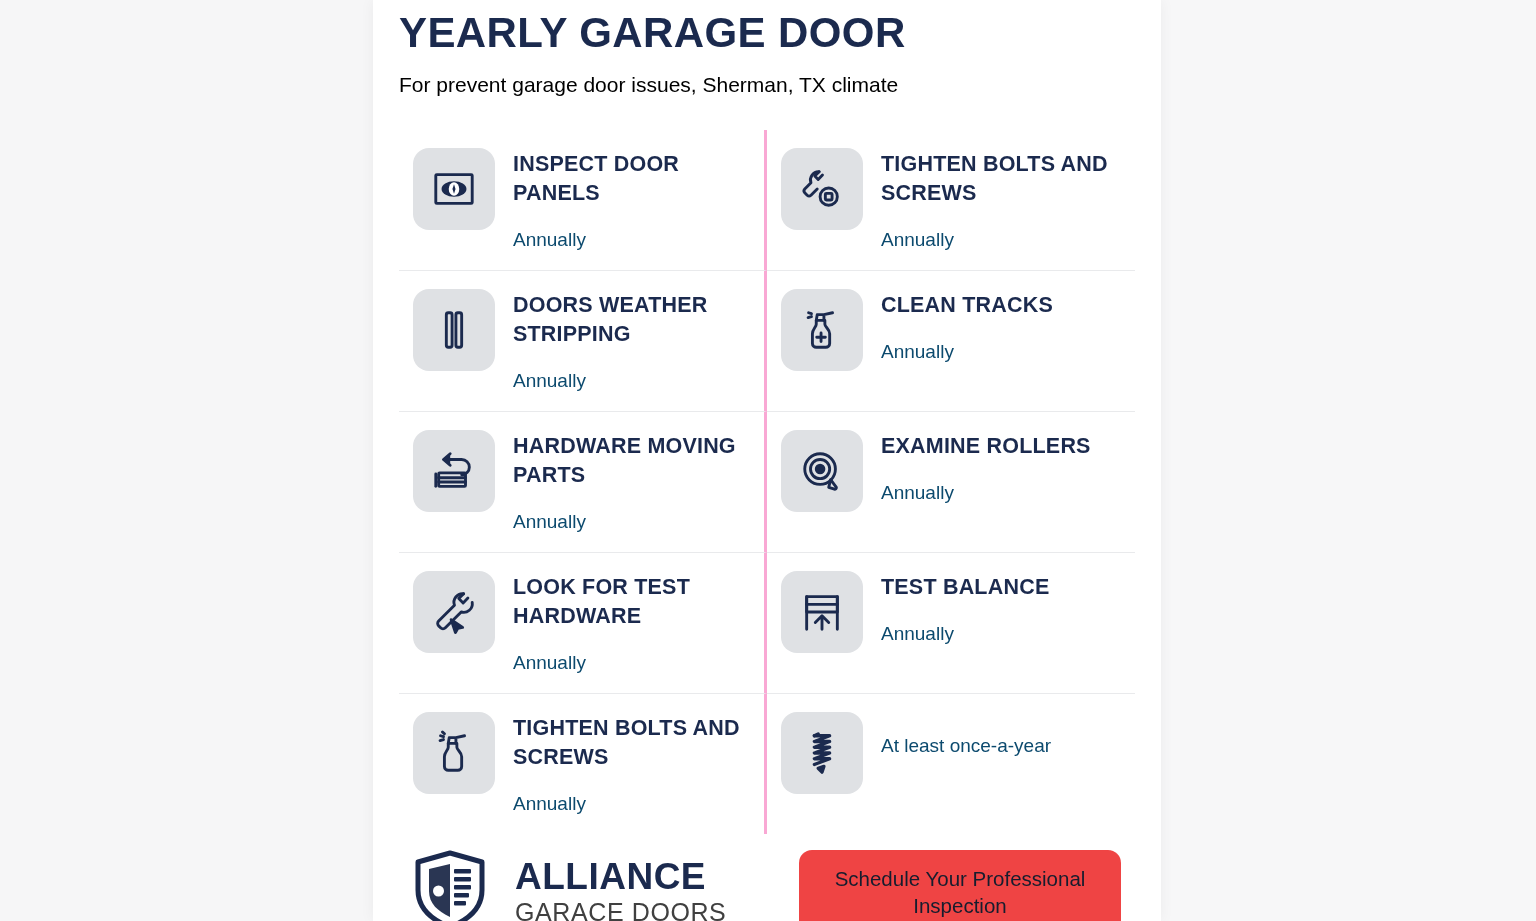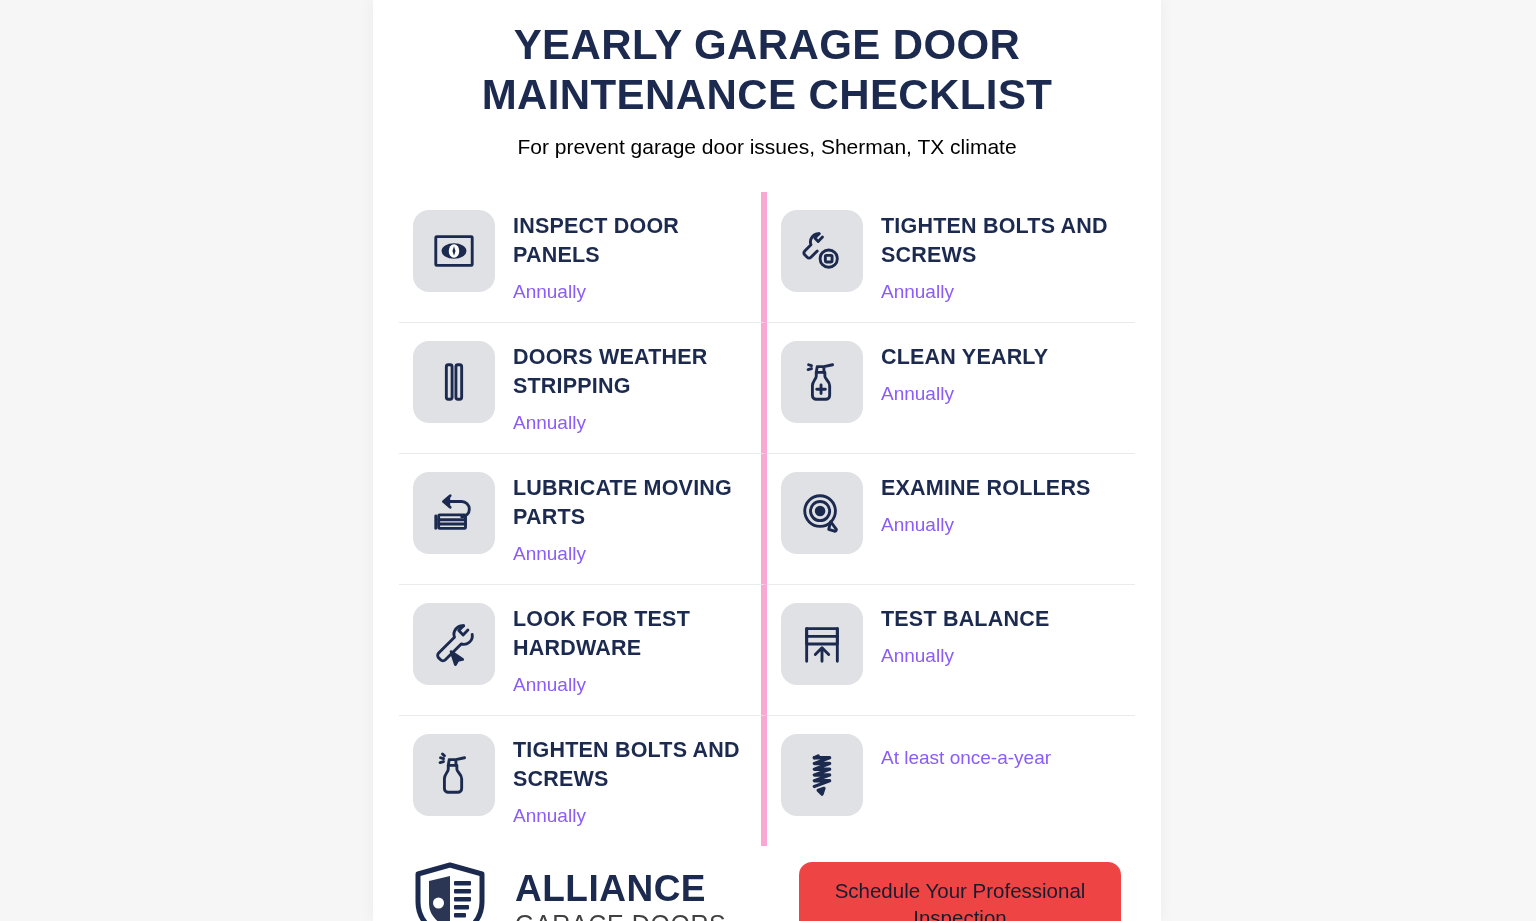--- a/index.html
+++ b/index.html
@@ -52,22 +52,21 @@
   }
 
   .poster-inner {
     padding: 0 26px;
     box-sizing: border-box;
     width: 100%;
   }
 
   
   .title-block {
-    padding-top: 20px;
-    text-align: center;
+    padding-top: 8px;
   }
   .title {
     font-size: 42px;
     line-height: 50px;
     font-weight: bold;
     color: #1b2a4e;
     letter-spacing: 0.4px;
     margin: 0;
   }
   .subtitle {
@@ -88,21 +87,21 @@
   .cell {
     display: flex;
     align-items: flex-start;
     gap: 18px;
     padding: 18px 14px 18px 14px;
     box-sizing: border-box;
     min-height: 128px;
     border-bottom: 1px solid #e9eaec;
   }
   .cell.col-left {
-    border-right: 6px solid #f9a8d4;
+    border-right: 3px solid #f9a8d4;
   }
   .cell.row-last {
     border-bottom: none;
   }
 
   .icon-tile {
     flex: 0 0 auto;
     width: 82px;
     height: 82px;
     border-radius: 16px;
@@ -120,24 +119,24 @@
     min-width: 0;
   }
   .cell-title {
     font-size: 21.5px;
     line-height: 29px;
     font-weight: bold;
     color: #1b2a4e;
     letter-spacing: 0.2px;
   }
   .cell-freq {
-    margin-top: 10px;
+    margin-top: 20px;
     font-size: 19px;
     line-height: 24px;
-    color: #8b5cf6;
+    color: #0c4a6e;
   }
 
   
   .footer {
     margin-top: 16px;
     display: flex;
     align-items: center;
     justify-content: space-between;
     padding: 0 14px;
     box-sizing: border-box;
@@ -190,21 +189,20 @@
   <div class="canvas-left"></div>
   <div class="canvas-right"></div>
   <div class="canvas-divider"></div>
 
   <div class="poster">
     <div class="poster-inner">
 
       <div class="title-block">
         <h1 class="title">
           <span>YEARLY GARAGE DOOR</span><br>
-          <span>MAINTENANCE CHECKLIST</span>
         </h1>
         <div class="subtitle">For prevent garage door issues, Sherman, TX climate</div>
       </div>
 
       <div class="checklist">
 
         <div class="cell col-left">
           <div class="icon-tile">
             <svg width="46" height="46" viewBox="0 0 48 48" fill="none" stroke="#1b2a4e" stroke-width="3">
               <rect x="5" y="9" width="38" height="30" rx="1"></rect>
@@ -250,37 +248,37 @@
         <div class="cell">
           <div class="icon-tile">
             <svg width="46" height="46" viewBox="0 0 48 48" fill="none" stroke="#1b2a4e" stroke-width="3" stroke-linejoin="round" stroke-linecap="round">
               <path d="M19 8 h7 l9 -2 M19 8 l-1 6 M26 8 v6"></path>
               <path d="M18 14 h9 v4 c0 3 5 5 5 10 v10 a4 4 0 0 1 -4 4 h-10 a4 4 0 0 1 -4 -4 v-10 c0 -5 4 -7 4 -10 z"></path>
               <path d="M23 27 v9 M18.5 31.5 h9"></path>
               <path d="M13 7 l-3 -1 M13 10 l-3.5 1"></path>
             </svg>
           </div>
           <div class="cell-text">
-            <div class="cell-title">CLEAN YEARLY</div>
+            <div class="cell-title">CLEAN TRACKS</div>
             <div class="cell-freq">Annually</div>
           </div>
         </div>
 
         <div class="cell col-left">
           <div class="icon-tile">
             <svg width="46" height="46" viewBox="0 0 48 48" fill="none" stroke="#1b2a4e" stroke-width="3" stroke-linejoin="round" stroke-linecap="round">
               <path d="M14 12 h18 a8 8 0 0 1 0 16"></path>
               <path d="M20 6 L13 12 L20 18" fill="#1b2a4e" stroke="#1b2a4e"></path>
               <rect x="8" y="26" width="28" height="14" rx="1"></rect>
               <path d="M8 31 h28 M8 35.5 h28"></path>
               <path d="M5 27 v13"></path>
             </svg>
           </div>
           <div class="cell-text">
-            <div class="cell-title">LUBRICATE MOVING PARTS</div>
+            <div class="cell-title">HARDWARE MOVING PARTS</div>
             <div class="cell-freq">Annually</div>
           </div>
         </div>
 
         <div class="cell">
           <div class="icon-tile">
             <svg width="46" height="46" viewBox="0 0 48 48" fill="none" stroke="#1b2a4e" stroke-width="3">
               <circle cx="22" cy="22" r="16"></circle>
               <circle cx="22" cy="22" r="10"></circle>
               <circle cx="22" cy="22" r="4" fill="#1b2a4e"></circle>

